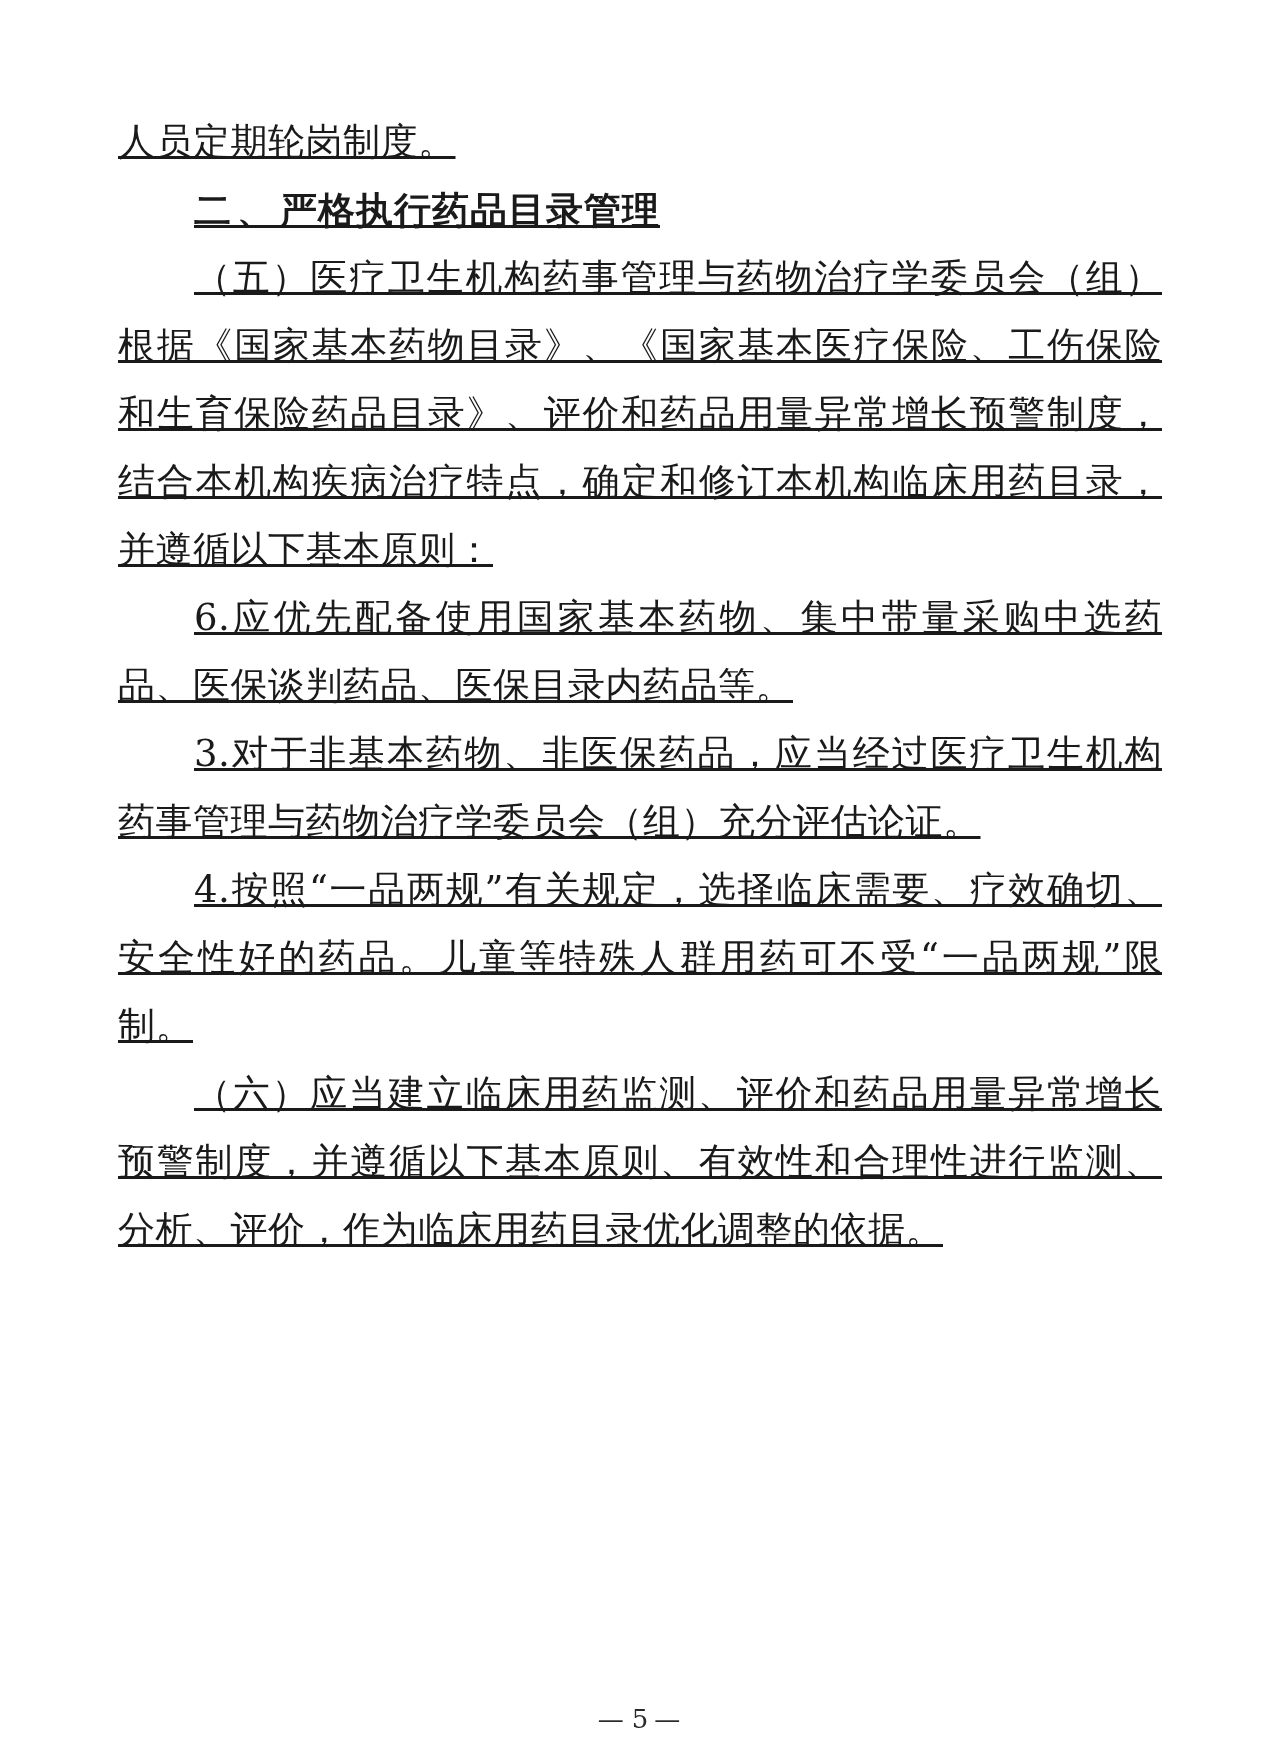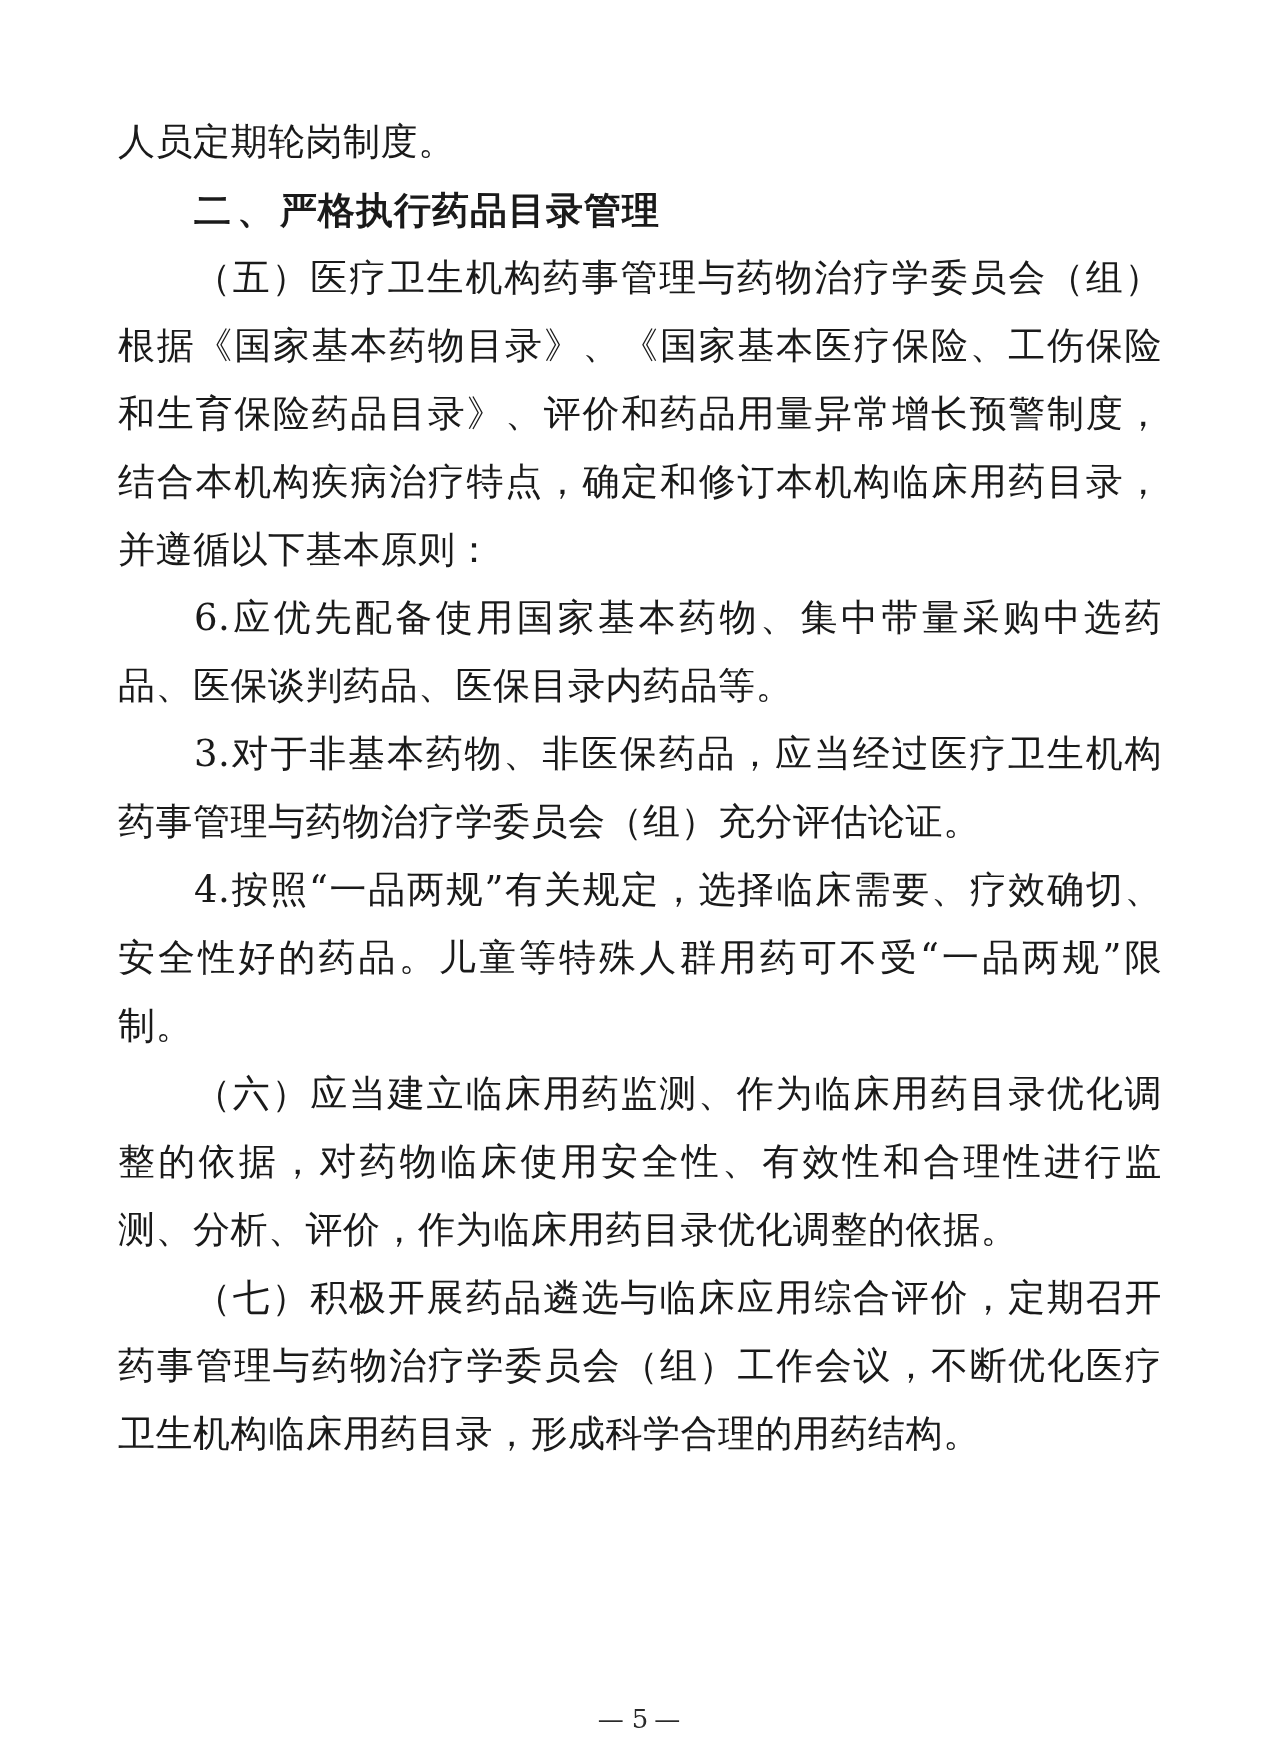--- a/index.html
+++ b/index.html
@@ -23,20 +23,21 @@
     height: 1740px;
     box-sizing: border-box;
     padding: 108px 118px 40px 118px;
   }
   .doc-body {
     font-size: 37px;
     line-height: 68px;
     letter-spacing: 0.5px;
     text-align: justify;
     text-justify: inter-ideograph;
+    text-decoration: underline;
   }
   .para {
     margin: 0;
     text-indent: 0;
   }
   .para-indent {
     margin: 0;
     text-indent: 76px;
   }
   .heading {
@@ -76,23 +77,22 @@
 
     <p class="para-indent">（五）医疗卫生机构药事管理与药物治疗学委员会（组）根据《国家基本药物目录》、《国家基本医疗保险、工伤保险和生育保险药品目录》、评价和药品用量异常增长预警制度，结合本机构疾病治疗特点，确定和修订本机构临床用药目录，并遵循以下基本原则：</p>
 
 
     <p class="para-indent">6.应优先配备使用国家基本药物、集中带量采购中选药品、医保谈判药品、医保目录内药品等。</p>
 
     <p class="para-indent">3.对于非基本药物、非医保药品，应当经过医疗卫生机构药事管理与药物治疗学委员会（组）充分评估论证。</p>
 
     <p class="para-indent">4.按照“一品两规”有关规定，选择临床需要、疗效确切、安全性好的药品。儿童等特殊人群用药可不受“一品两规”限制。</p>
 
-    <p class="para-indent">（六）应当建立临床用药监测、作为临床用药目录优化调整的依据，对药物临床使用安全性、有效性和合理性进行监测、分析、评价，作为临床用药目录优化调整的依据。</p>
+    <p class="para-indent">（六）应当建立临床用药监测、评价和药品用量异常增长预警制度，并遵循以下基本原则、有效性和合理性进行监测、分析、评价，作为临床用药目录优化调整的依据。</p>
 
-    <p class="para-indent">（七）积极开展药品遴选与临床应用综合评价，定期召开药事管理与药物治疗学委员会（组）工作会议，不断优化医疗卫生机构临床用药目录，形成科学合理的用药结构。</p>
 
 
   </div>
 </div>
 
 <div class="footer">
   <span class="dash">—</span><span>5</span><span class="dash">—</span>
 </div>
 
 </body></html>

